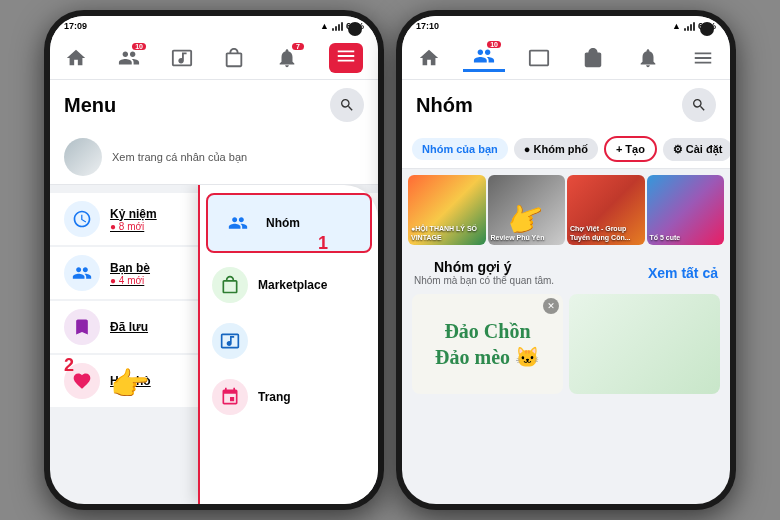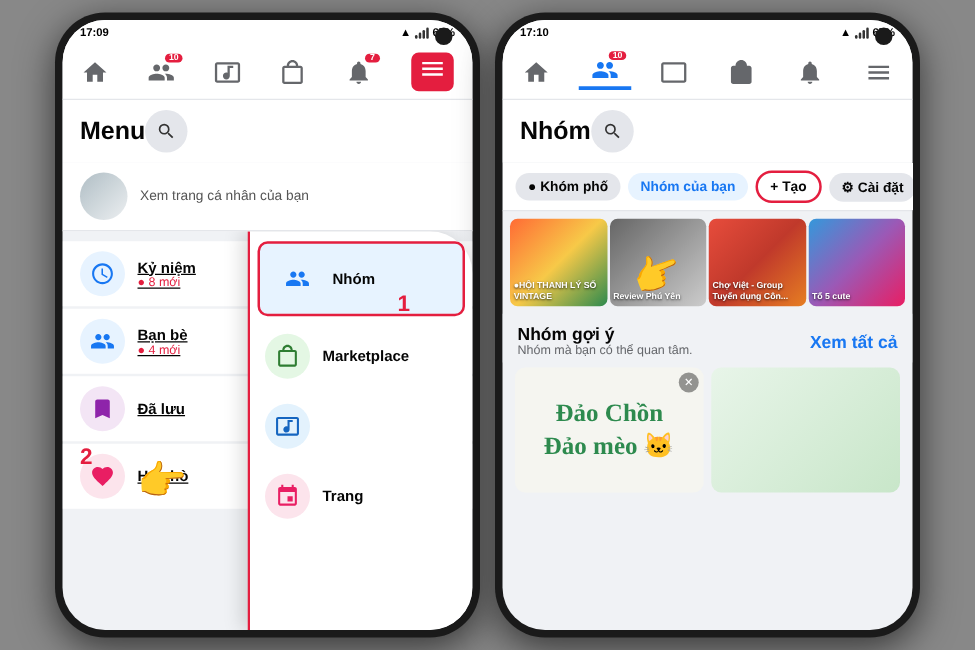--- a/index.html
+++ b/index.html
@@ -104,21 +104,21 @@
       border-radius: 6px;
       padding: 2px 6px;
     }
     .menu-highlight svg path {
       fill: white !important;
     }
     
     .page-header {
       background: #fff;
       display: flex;
-      justify-content: flex-start;
+      justify-content: space-between;
       align-items: center;
       padding: 8px 14px;
     }
     .page-title {
       font-size: 20px;
       font-weight: 700;
       color: #050505;
     }
     .search-icon-btn {
       width: 34px;
@@ -304,21 +304,21 @@
       z-index: 15;
       transform: rotate(-20deg);
     }
     .section-header {
       display: flex;
       justify-content: space-between;
       align-items: center;
       padding: 8px 12px 4px;
       background: #f0f2f5;
     }
-    .section-title { font-size: 14px; font-weight: 700; color: #050505; }
+    .section-title { font-size: 14px; font-weight: 700; color: #050505; margin-left: 20px; }
     .section-sub { font-size: 10px; color: #65676b; }
     .section-link { font-size: 14px; color: #1877f2; font-weight: 600; }
     .suggestion-cards {
       display: flex;
       gap: 6px;
       padding: 4px 10px;
     }
     .sug-card {
       flex: 1;
       height: 100px;
@@ -592,22 +592,22 @@
       <div class="page-header">
         <span class="page-title">Nhóm</span>
         <div class="search-icon-btn">
           <svg viewBox="0 0 24 24" width="16" height="16">
               <path d="M15.5 14h-.79l-.28-.27A6.471 6.471 0 0 0 16 9.5 6.5 6.5 0 1 0 9.5 16c1.61 0 3.09-.59 4.23-1.57l.27.28v.79l5 4.99L20.49 19l-4.99-5zm-6 0C7.01 14 5 11.99 5 9.5S7.01 5 9.5 5 14 7.01 14 9.5 11.99 14 9.5 14z" fill="#333"></path>
             </svg>
         </div>
       </div>
 
       <div class="nhom-tabs">
+        <div class="nhom-tab active">Nhóm của bạn</div>
         <div class="nhom-tab default">● Khóm phố</div>
-        <div class="nhom-tab active">Nhóm của bạn</div>
         <div class="nhom-tab tao" style="border:2px solid #e41e3f;">
           <span>+</span>
           <span>Tạo</span>
         </div>
         <div class="nhom-tab caidat">⚙ Cài đặt</div>
       </div>
 
       <div class="photos-grid">
         <div class="photo-card photo-card-1">
           <span class="card-label">●HỘI THANH LÝ SỐ VINTAGE</span>

